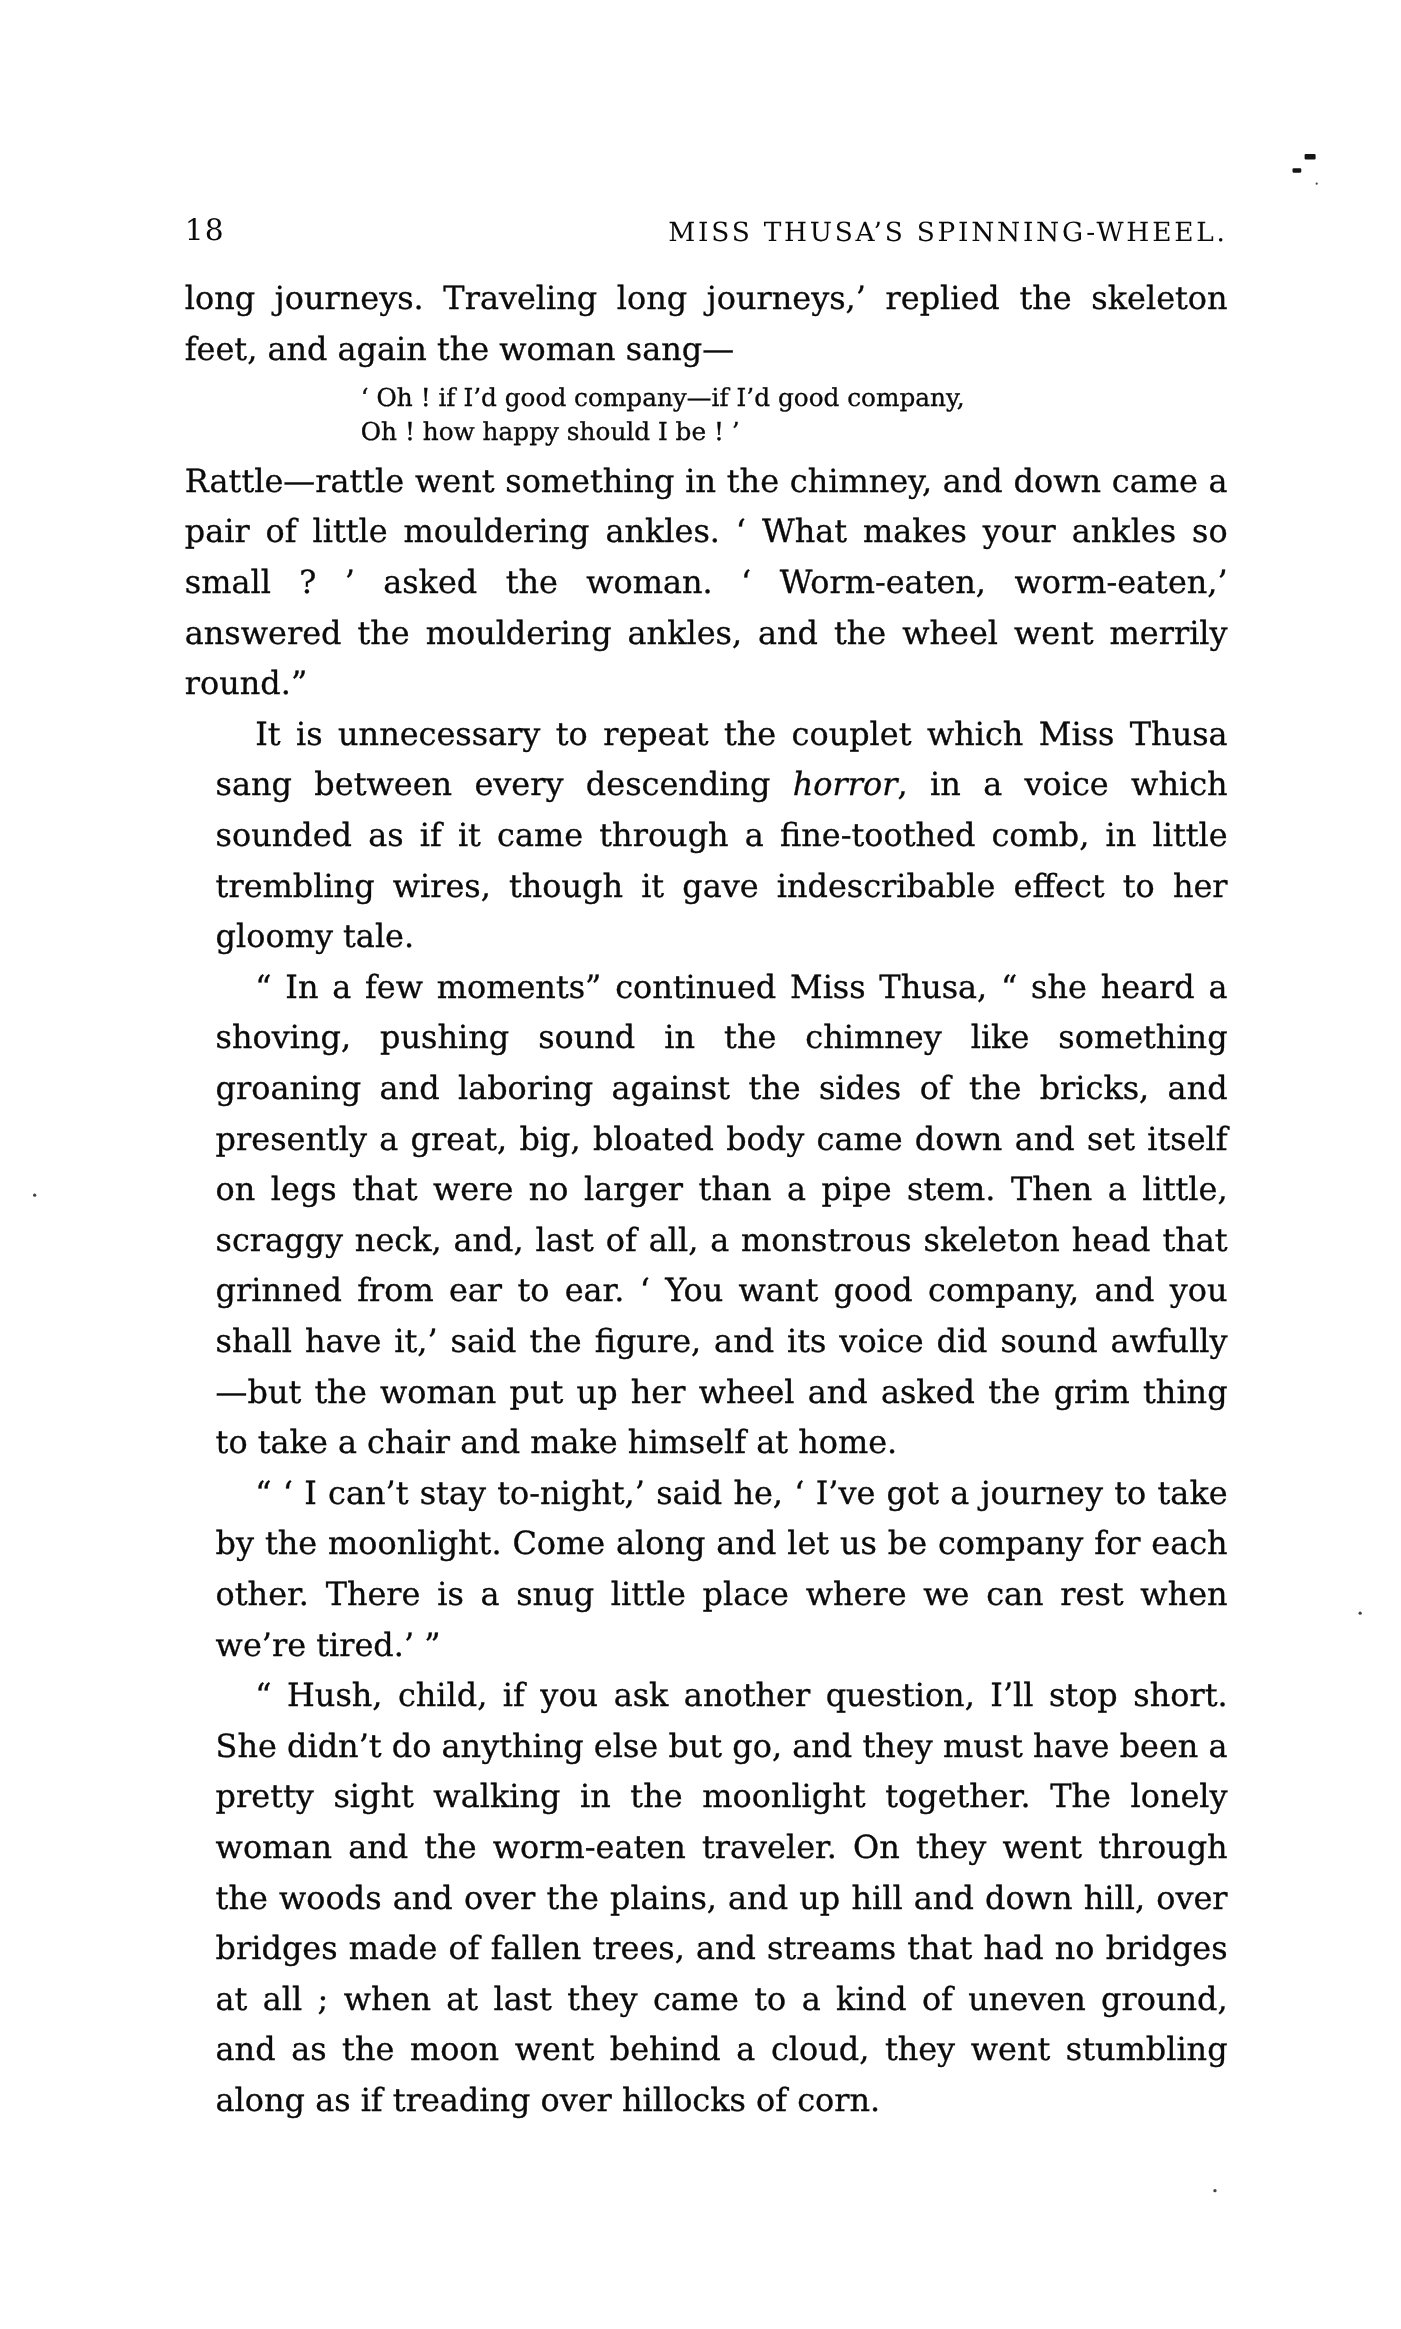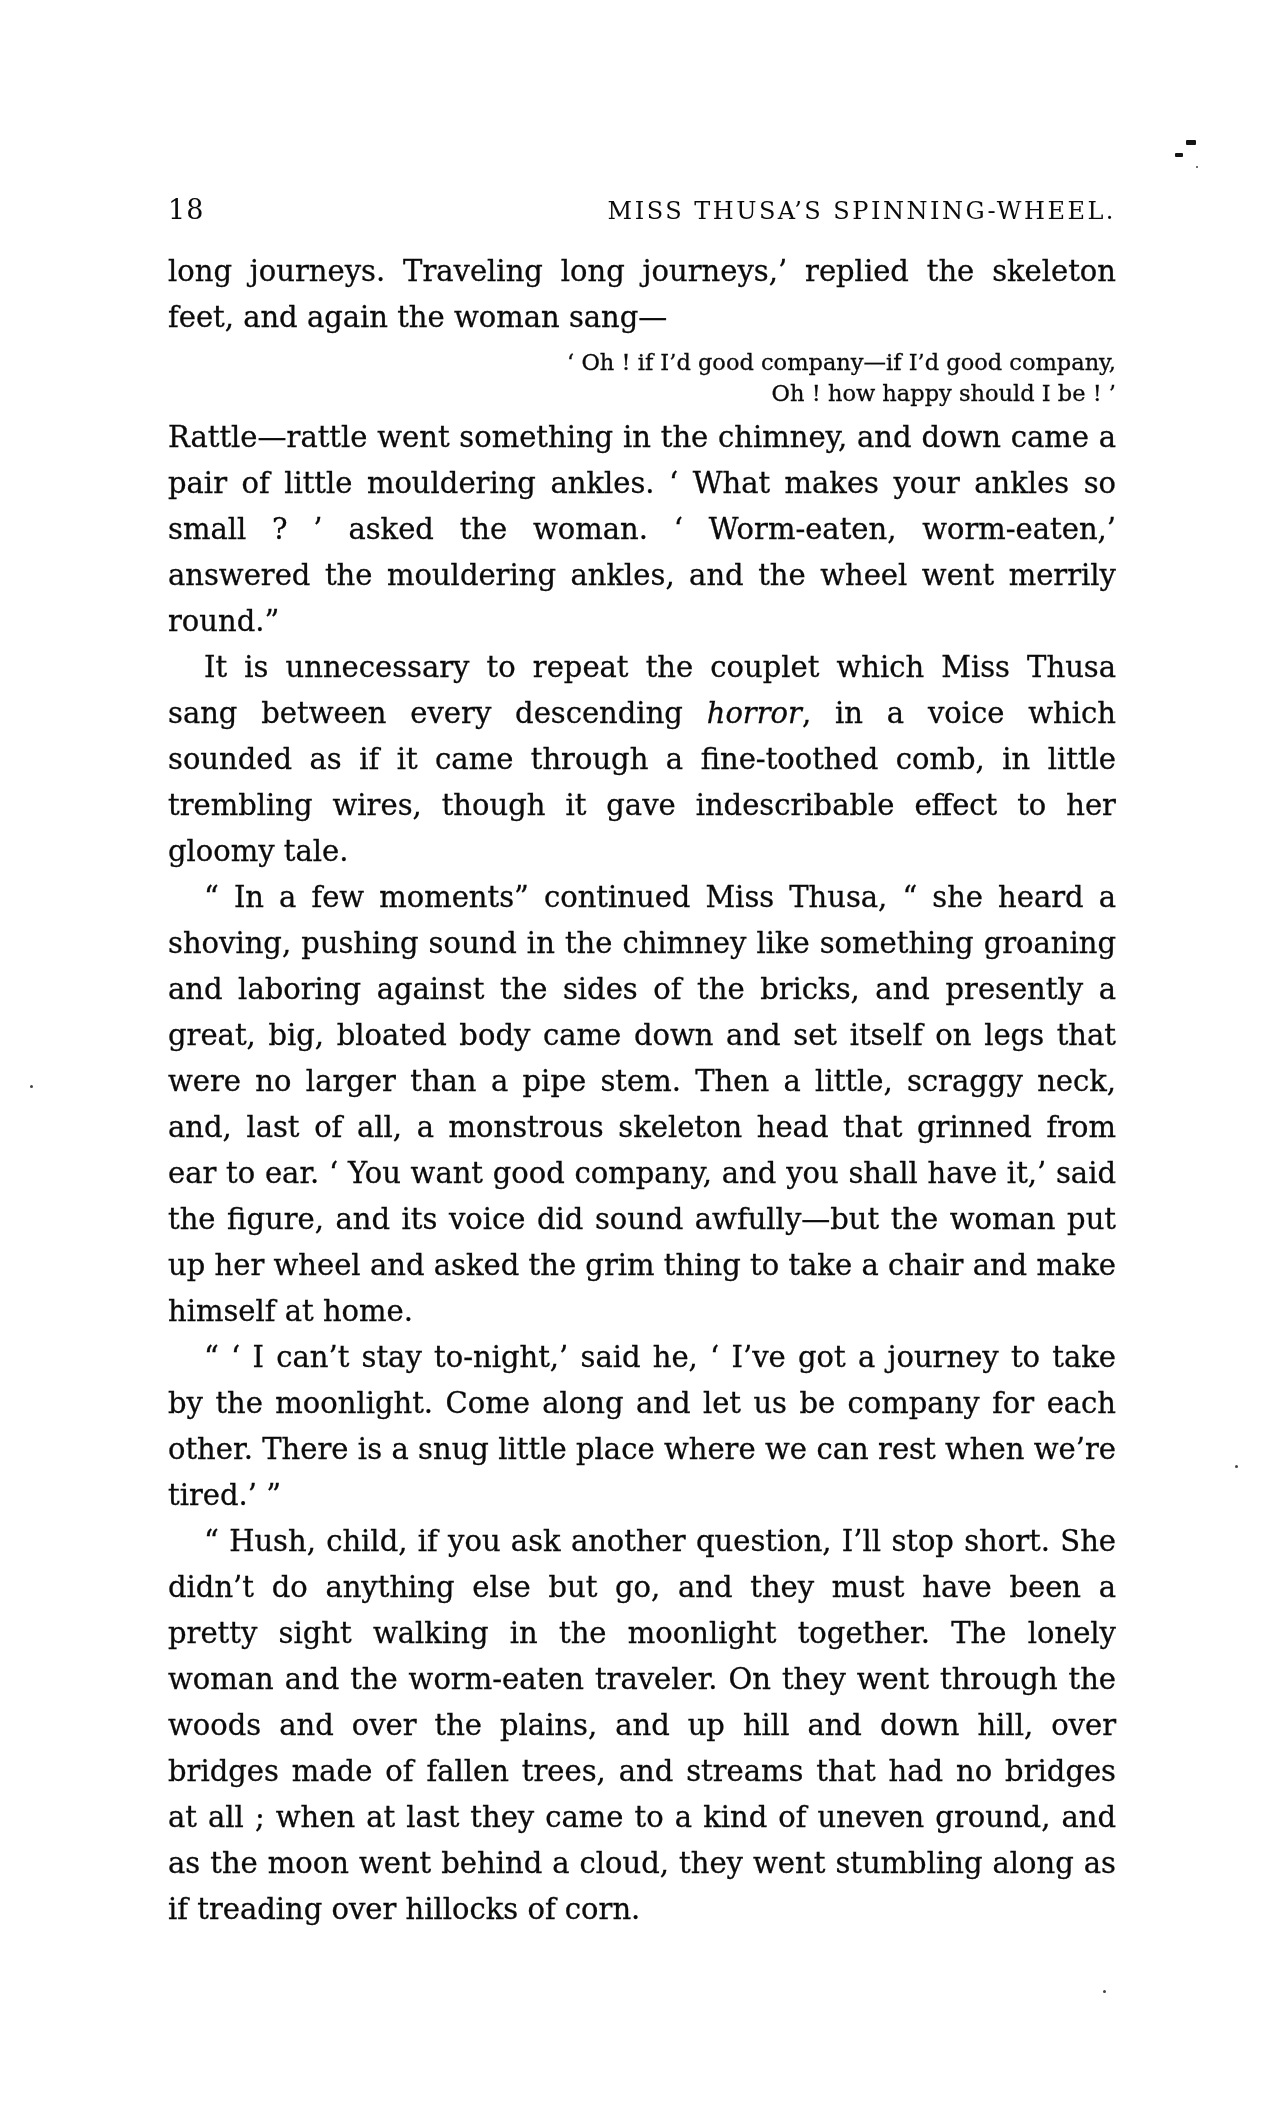--- a/index.html
+++ b/index.html
@@ -42,27 +42,27 @@
     top: 248px;
     left: 168px;
     width: 948px;
     font-size: 29px;
     line-height: 46px;
     text-align: justify;
     text-justify: inter-word;
     -webkit-text-stroke: 0.3px #0b0b0b;
   }
   .text-block p { margin: 0; }
-  .text-block p.indent { text-indent: 36px; }
+  .text-block p.indent { text-indent: 36px; margin-left: 28px; }
   .text-block i { font-style: italic; }
   .verse {
     font-size: 22.5px;
     line-height: 31px;
     margin: 7px 0 5px 160px;
-    text-align: right;
+    text-align: left;
   }
   
   .ink {
     position: absolute;
     background: #151515;
     border-radius: 1px;
   }
   .ink.round { border-radius: 50%; opacity: 0.8; }
 </style>
 </head>

